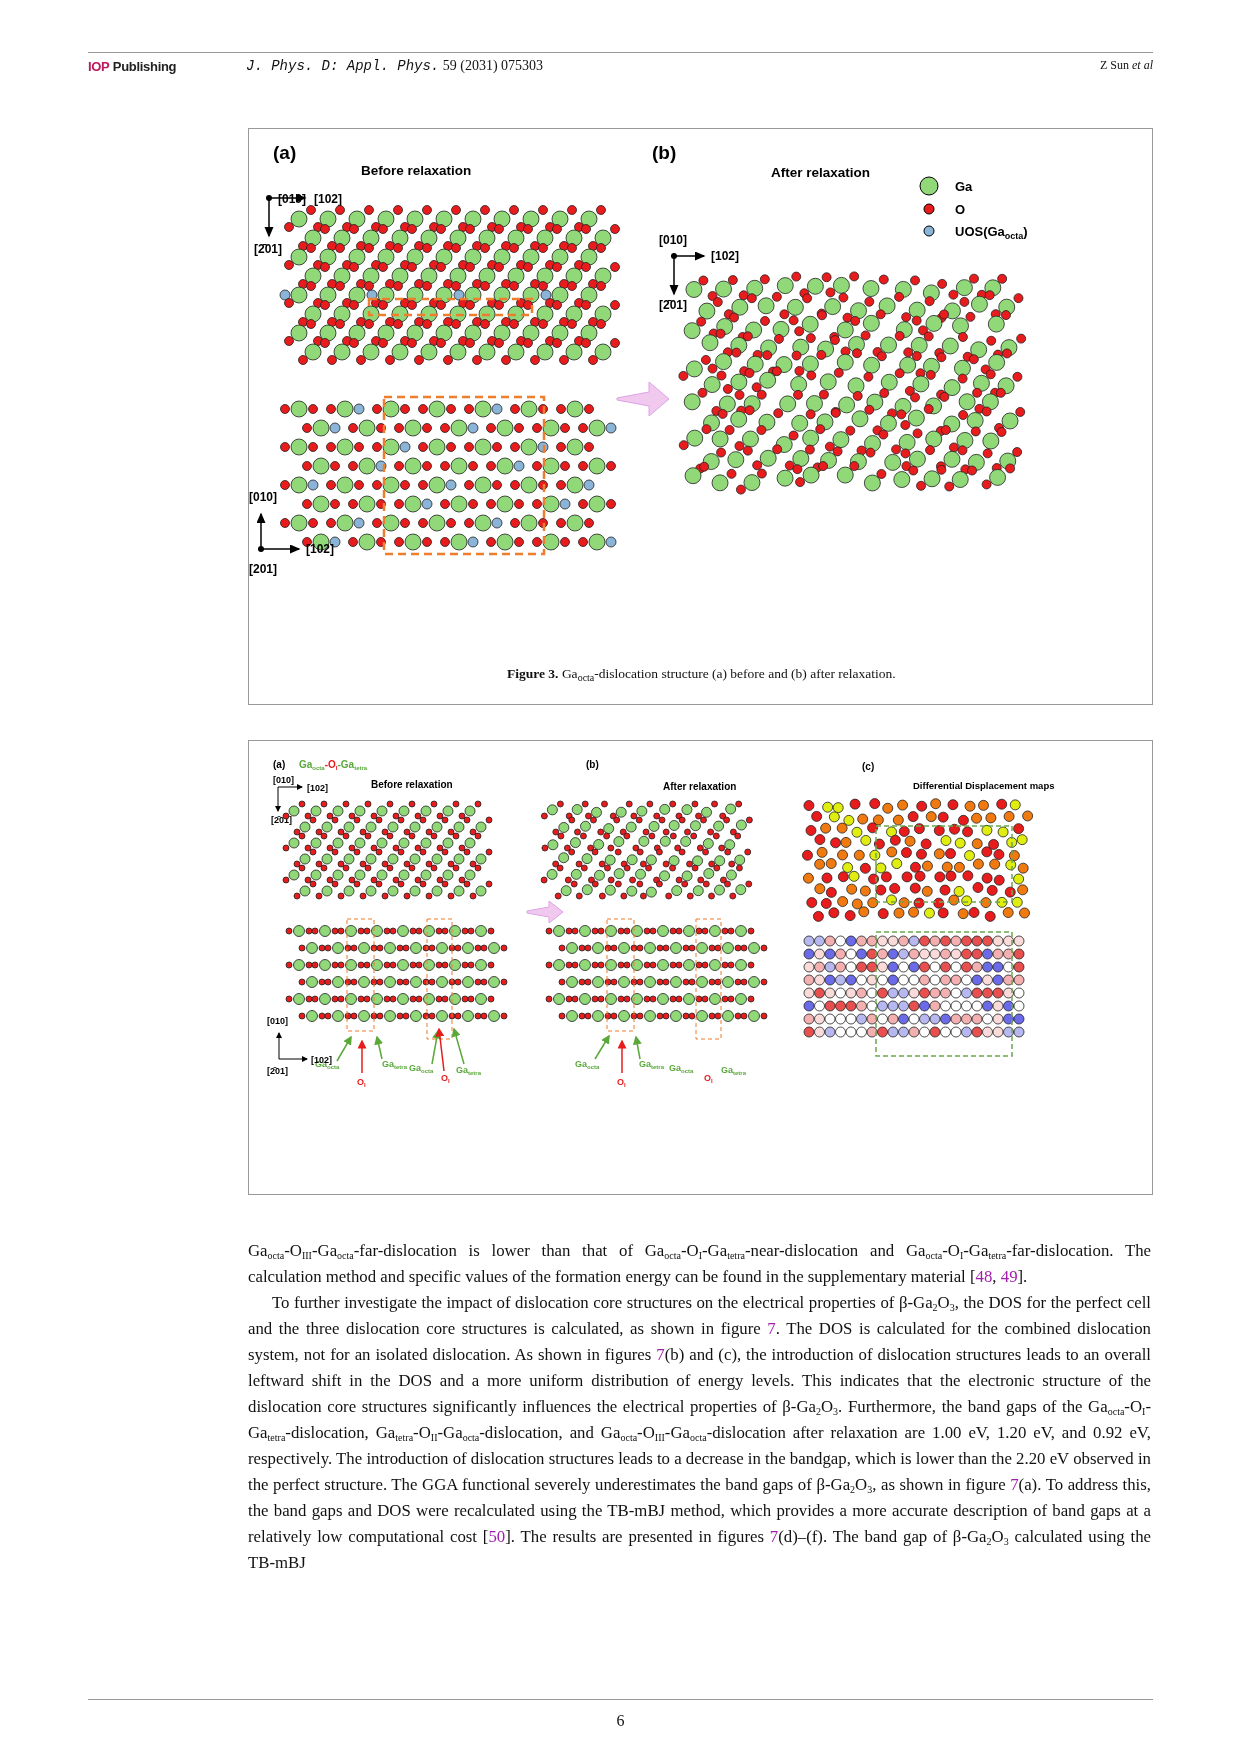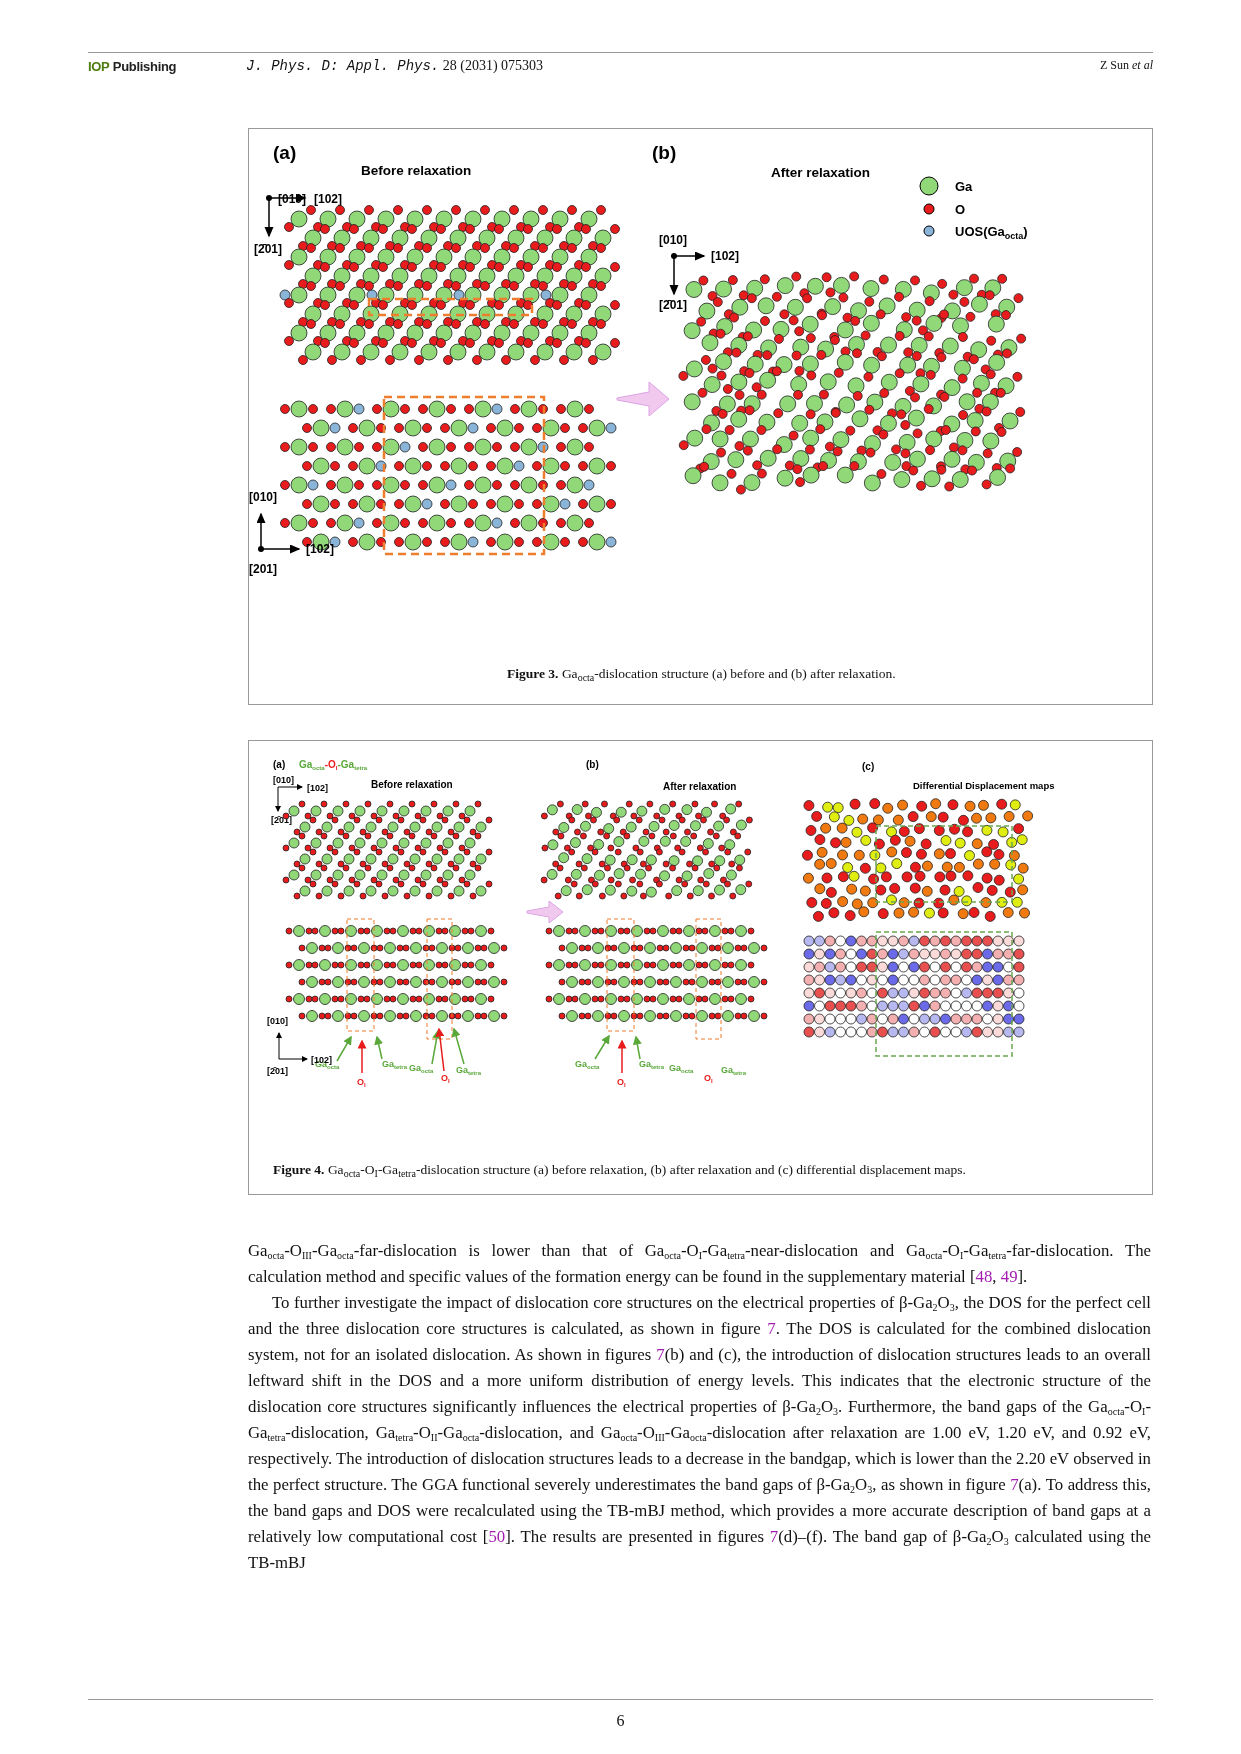--- a/index.html
+++ b/index.html
@@ -1,19 +1,19 @@
 <!DOCTYPE html>
 <html><head>
 <meta charset="utf-8">
 <style>
   html, body { margin: 0; padding: 0; background: #fff; }
   body { width: 1241px; height: 1754px; position: relative; font-family: "Liberation Serif", serif; color: #111; overflow: hidden; }
   .header { position: absolute; left: 88px; top: 52px; width: 1065px; height: 28px; border-top: 1px solid #999; }
   .logo { position: absolute; left: 0; top: 6px; font-family: "Liberation Sans", sans-serif; font-weight: bold; font-size: 13px; letter-spacing: -0.3px; }
-  .logo .iop { color: #4d7c0f; font-weight: 900; }
+  .logo .iop { color: #be185d; font-weight: 900; }
   .logo .pub { color: #222; }
   .journal { position: absolute; left: 158px; top: 5px; font-size: 14px; }
   .journal i { font-style: italic; font-family: Liberation Mono, monospace; }
   .authors { position: absolute; right: 0; top: 5px; font-size: 12px; }
   .figbox { position: absolute; border: 1px solid #999; background: #fff; }
   .fig3 { left: 248px; top: 128px; width: 903px; height: 575px; }
   .fig4 { left: 248px; top: 740px; width: 903px; height: 453px; }
   .figsvg { position: absolute; left: 0; top: 0; }
   .caption { position: absolute; font-size: 13.5px; white-space: nowrap; }
   .caption b { font-weight: bold; }
@@ -31,21 +31,21 @@
 </head>
 <body>
 
 <div class="header">
   <div class="logo">
     <span class="iop">IOP</span>
     <span class="pub">Publishing</span>
   </div>
   <div class="journal">
     <i>J. Phys. D: Appl. Phys.</i>
-    <span>28</span>
+    <span>59</span>
     <span>(2031) 075303</span>
   </div>
   <div class="authors">
     <span>Z Sun</span>
     <i>et al</i>
   </div>
 </div>
 
 <div class="figbox fig3">
   <svg class="figsvg" width="903" height="575">
@@ -1925,23 +1925,20 @@
       <text x="420" y="330" fill="#5aa83a"><tspan>Ga</tspan><tspan font-size="6" dy="2">octa</tspan></text>
       <text x="455" y="340" fill="#e81c1c"><tspan>O</tspan><tspan font-size="6" dy="2">I</tspan></text>
       <text x="472" y="332" fill="#5aa83a"><tspan>Ga</tspan><tspan font-size="6" dy="2">tetra</tspan></text>
     </g>
     <text class="svgtxt" x="18" y="283" font-size="9" font-weight="bold">[010]</text>
     <line x1="30" y1="318" x2="30" y2="292" stroke="#000" marker-end="url(#arr2)"></line>
     <line x1="30" y1="318" x2="58" y2="318" stroke="#000" marker-end="url(#arr2)"></line>
     <text class="svgtxt" x="62" y="322" font-size="9" font-weight="bold">[102]</text>
     <text class="svgtxt" x="18" y="333" font-size="9" font-weight="bold">[2̄01]</text>
   </svg>
-  <div class="caption cap4">
-    <b>Figure 4.</b><span> Ga</span><sub>octa</sub><span>-O</span><sub>I</sub><span>-Ga</span><sub>tetra</sub><span>-dislocation structure (a) before relaxation, (b) after relaxation and (c) differential displacement maps.</span>
-  </div>
 </div>
 
 <div class="body-text">
   <p id="p1"><span>Ga</span><sub>octa</sub><span>-O</span><sub>III</sub><span>-Ga</span><sub>octa</sub><span>-far-dislocation is lower than that of Ga</span><sub>octa</sub><span>-O</span><sub>I</sub><span>-Ga</span><sub>tetra</sub><span>-near-dislocation and Ga</span><sub>octa</sub><span>-O</span><sub>I</sub><span>-Ga</span><sub>tetra</sub><span>-far-dislocation. The calculation method and specific values of the formation energy can be found in the supplementary material [</span><span class="ref">48</span><span>, </span><span class="ref">49</span><span>].</span></p>
   <p id="p2" class="indent"><span>To further investigate the impact of dislocation core structures on the electrical properties of β-Ga</span><sub>2</sub><span>O</span><sub>3</sub><span>, the DOS for the perfect cell and the three dislocation core structures is calculated, as shown in figure </span><span class="ref">7</span><span>. The DOS is calculated for the combined dislocation system, not for an isolated dislocation. As shown in figures </span><span class="ref">7</span><span>(b) and (c), the introduction of dislocation structures leads to an overall leftward shift in the DOS and a more uniform distribution of energy levels. This indicates that the electronic structure of the dislocation core structures significantly influences the electrical properties of β-Ga</span><sub>2</sub><span>O</span><sub>3</sub><span>. Furthermore, the band gaps of the Ga</span><sub>octa</sub><span>-O</span><sub>I</sub><span>-Ga</span><sub>tetra</sub><span>-dislocation, Ga</span><sub>tetra</sub><span>-O</span><sub>II</sub><span>-Ga</span><sub>octa</sub><span>-dislocation, and Ga</span><sub>octa</sub><span>-O</span><sub>III</sub><span>-Ga</span><sub>octa</sub><span>-dislocation after relaxation are 1.00 eV, 1.20 eV, and 0.92 eV, respectively. The introduction of dislocation structures leads to a decrease in the bandgap, which is lower than the 2.20 eV observed in the perfect structure. The GGA functional severely underestimates the band gaps of β-Ga</span><sub>2</sub><span>O</span><sub>3</sub><span>, as shown in figure </span><span class="ref">7</span><span>(a). To address this, the band gaps and DOS were recalculated using the TB-mBJ method, which provides a more accurate description of band gaps at a relatively low computational cost [</span><span class="ref">50</span><span>]. The results are presented in figures </span><span class="ref">7</span><span>(d)–(f). The band gap of β-Ga</span><sub>2</sub><span>O</span><sub>3</sub><span> calculated using the TB-mBJ</span></p>
 </div>
 
 <div class="footer-line"></div>
 <div class="pagenum">6</div>
 

